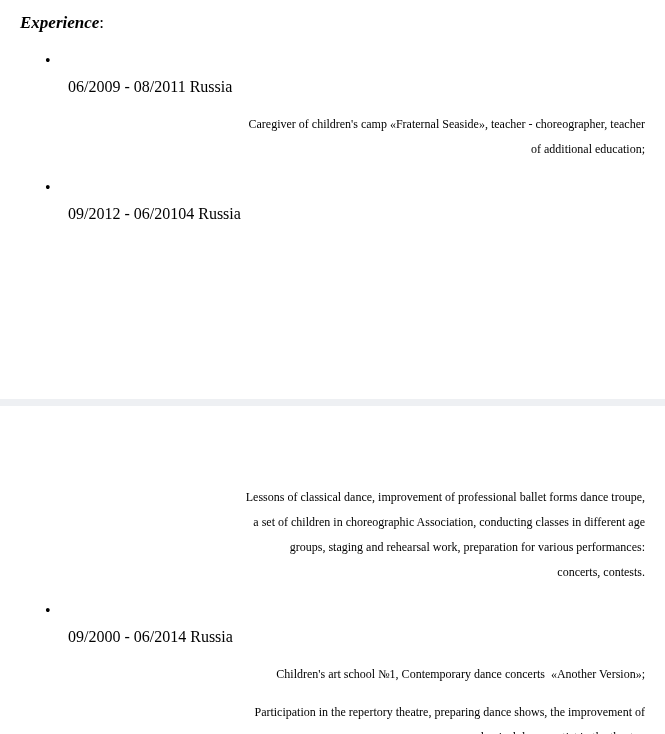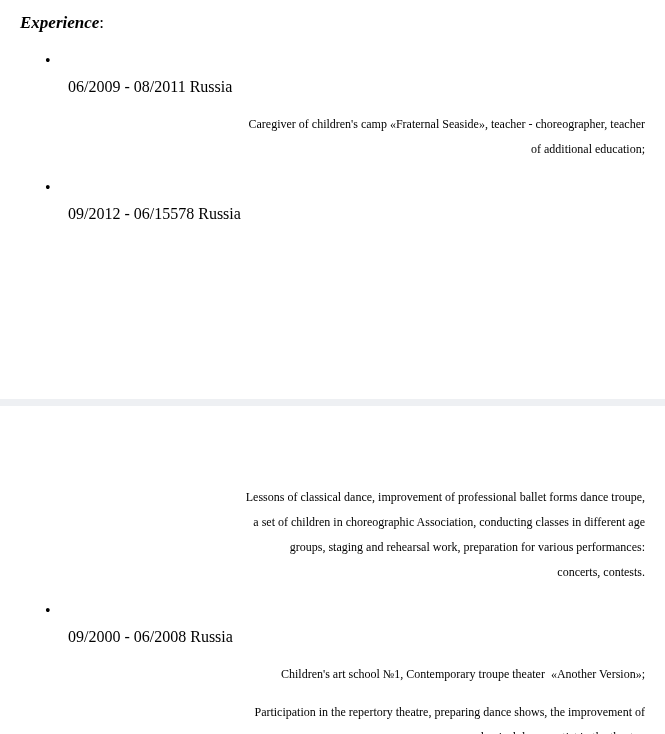--- a/index.html
+++ b/index.html
@@ -91,40 +91,40 @@
       <span class="bullet">•</span>
       <span class="list-text">06/2009 - 08/2011 Russia</span>
     </div>
 
     <p class="para">Caregiver of children's camp «Fraternal Seaside», teacher - choreographer, teacher
 of additional education;</p>
 
 
     <div class="list-item">
       <span class="bullet">•</span>
-      <span class="list-text">09/2012 - 06/15578 Russia</span>
+      <span class="list-text">09/2012 - 06/20104 Russia</span>
     </div>
 
 
   </section>
 
   <div class="page-break"></div>
 
   <section class="page page-2">
 
     <p class="para">Lessons of classical dance, improvement of professional ballet forms dance troupe,
 a set of children in choreographic Association, conducting classes in different age
 groups, staging and rehearsal work, preparation for various performances:
 concerts, contests.</p>
 
     <div class="list-item">
       <span class="bullet">•</span>
-      <span class="list-text">09/2000 - 06/2008 Russia</span>
+      <span class="list-text">09/2000 - 06/2014 Russia</span>
     </div>
 
-    <p class="para">Children's art school №1, Contemporary troupe theater  «Another Version»;</p>
+    <p class="para">Children's art school №1, Contemporary dance concerts  «Another Version»;</p>
 
     <p class="para">Participation in the repertory theatre, preparing dance shows, the improvement of
 classical dance, artist in the theater.</p>
 
   </section>
 
 </div>
 
 </body></html>

